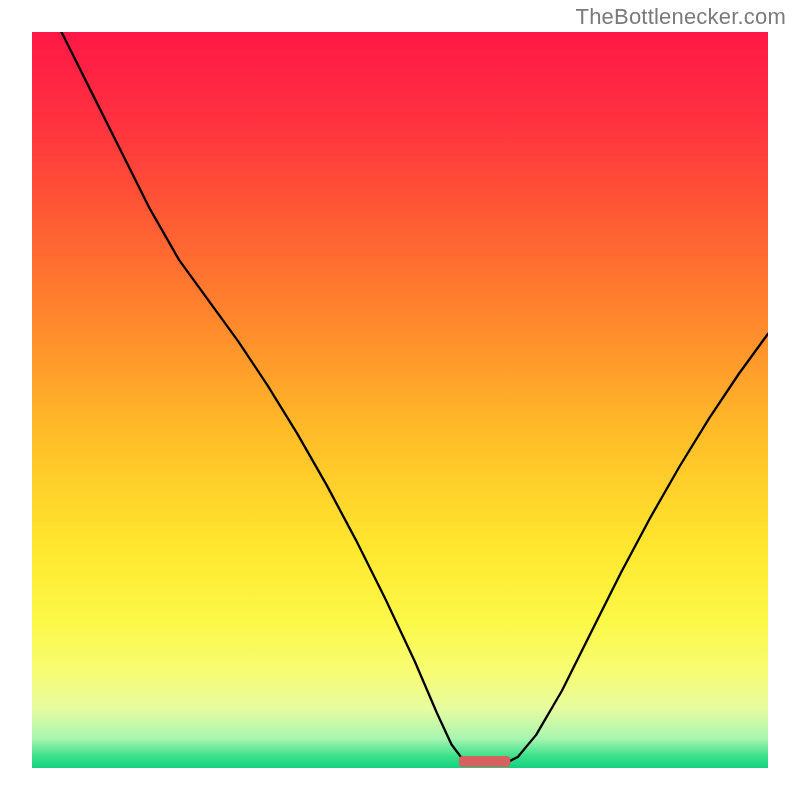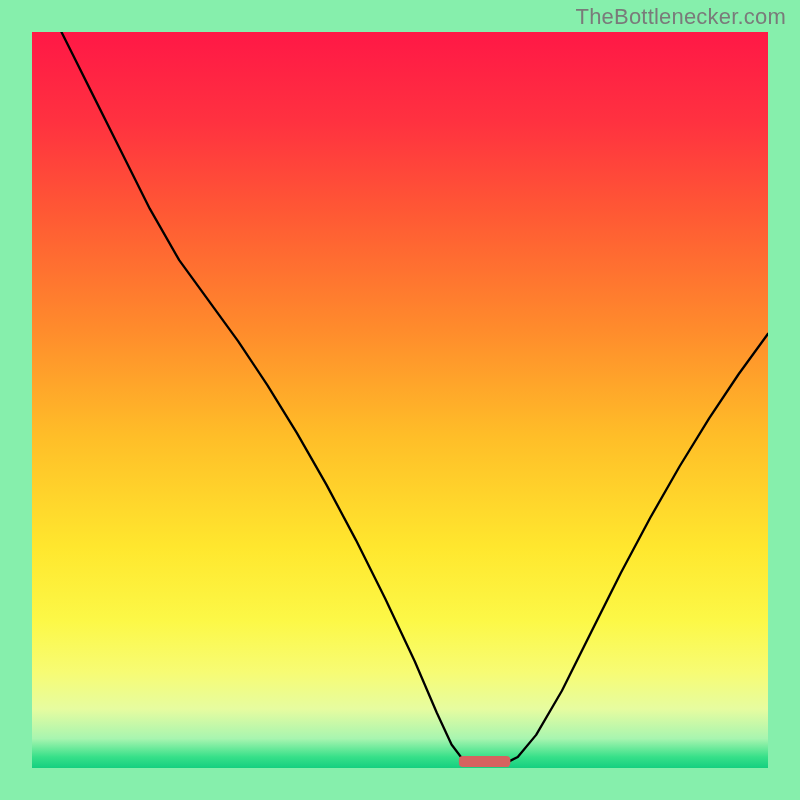--- a/index.html
+++ b/index.html
@@ -8,21 +8,21 @@
     width: 800px;
     height: 800px;
     overflow: hidden;
     background: #000;
     font-family: Arial, Helvetica, sans-serif;
   }
   .outer {
     position: relative;
     width: 800px;
     height: 800px;
-    background: #86efac;
+    background: #ffffff;
   }
   .watermark {
     position: absolute;
     top: 4px;
     right: 14px;
     color: #7a7a7a;
     font-size: 22px;
     font-weight: 500;
     letter-spacing: 0.2px;
     z-index: 10;

